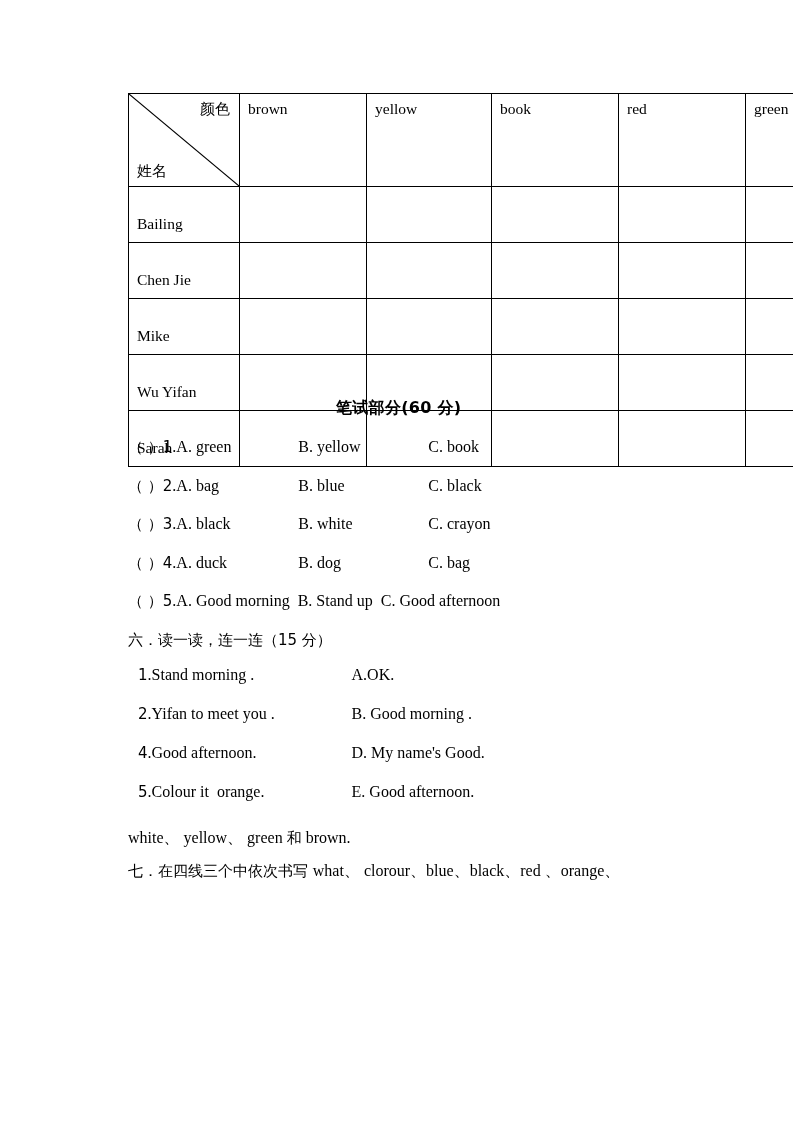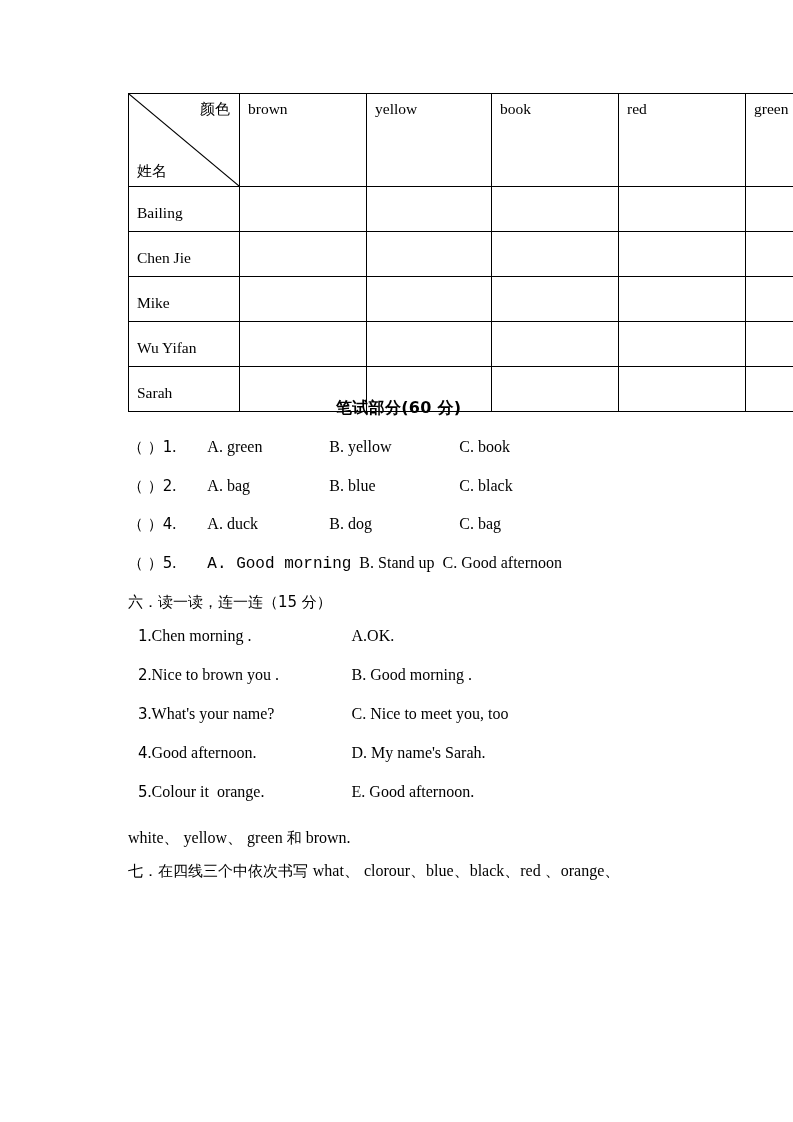--- a/index.html
+++ b/index.html
@@ -50,21 +50,21 @@
     padding: 0;
     overflow: hidden;
   }
   table.survey tr.hdr td {
     height: 82px;
     vertical-align: top;
   }
   table.survey tr.body-row td {
     height: 31px;
     vertical-align: middle;
-    padding-top: 10px;
+    padding-top: 21px;
     padding-bottom: 3px;
   }
   .corner-diagonal {
     position: absolute;
     left: 0; top: 0;
     width: 100%;
     height: 100%;
     pointer-events: none;
   }
   .corner-color {
@@ -119,24 +119,24 @@
     white-space: pre;
   }
   .mc-item .paren {
     font-family: "DejaVu Sans", sans-serif;
     font-size: 15px;
   }
   .mc-item .num {
     font-family: "DejaVu Sans", sans-serif;
     font-size: 15px;
   }
-  .opt-a { display: inline-block; min-width: 122px; margin-left: 31px; }
+  .opt-a { display: inline-block; min-width: 122px; }
   .opt-b { display: inline-block; min-width: 130px; }
   .opt-c { display: inline-block; }
-  .mc-item.wide .opt-a { min-width: 0; font-family: Liberation Mono, monospace; }
+  .mc-item.wide .opt-a { min-width: 0; }
   .mc-item.wide .opt-b { min-width: 0; }
 
   .sec6-heading {
     margin: 20px 0 16px 0;
   }
   .match-item {
     font-family: "Liberation Serif", "DejaVu Serif", serif;
     font-size: 16px;
     margin: 0 0 21px 0;
     padding-left: 10px;
@@ -236,34 +236,34 @@
 
   <div class="section-heading">笔试部分(60 分)</div>
 
   <div class="content">
 
 
     <p class="mc-item"><span class="paren">（ ）</span><span class="num">1</span><span>.</span><span class="opt-a">A. green</span><span class="opt-b">B. yellow</span><span class="opt-c">C. book</span></p>
 
     <p class="mc-item"><span class="paren">（ ）</span><span class="num">2</span><span>.</span><span class="opt-a">A. bag</span><span class="opt-b">B. blue</span><span class="opt-c">C. black</span></p>
 
+    <p class="mc-item"><span class="paren">（ ）</span><span class="num">3</span><span>.</span><span class="opt-a">A. black</span><span class="opt-b">B. white</span><span class="opt-c">C. crayon</span></p>
 
     <p class="mc-item"><span class="paren">（ ）</span><span class="num">4</span><span>.</span><span class="opt-a">A. duck</span><span class="opt-b">B. dog</span><span class="opt-c">C. bag</span></p>
 
     <p class="mc-item wide"><span class="paren">（ ）</span><span class="num">5</span><span>.</span><span class="opt-a">A. Good morning</span><span>  </span><span class="opt-b">B. Stand up</span><span>  </span><span class="opt-c">C. Good afternoon</span></p>
 
     <p class="cn-line sec6-heading">六．读一读，连一连（15 分）</p>
 
-    <p class="match-item"><span class="num">1</span><span>.</span><span class="match-left">Chen morning .</span><span class="match-right">A.OK.</span></p>
-
-    <p class="match-item"><span class="num">2</span><span>.</span><span class="match-left">Nice to brown you .</span><span class="match-right">B. Good morning .</span></p>
-
-    <p class="match-item"><span class="num">3</span><span>.</span><span class="match-left">What's your name?</span><span class="match-right">C. Nice to meet you, too</span></p>
-
-    <p class="match-item"><span class="num">4</span><span>.</span><span class="match-left">Good afternoon.</span><span class="match-right">D. My name's Sarah.</span></p>
+    <p class="match-item"><span class="num">1</span><span>.</span><span class="match-left">Stand morning .</span><span class="match-right">A.OK.</span></p>
+
+    <p class="match-item"><span class="num">2</span><span>.</span><span class="match-left">Yifan to meet you .</span><span class="match-right">B. Good morning .</span></p>
+
+
+    <p class="match-item"><span class="num">4</span><span>.</span><span class="match-left">Good afternoon.</span><span class="match-right">D. My name's Good.</span></p>
 
     <p class="match-item"><span class="num">5</span><span>.</span><span class="match-left">Colour it  orange.</span><span class="match-right">E. Good afternoon.</span></p>
 
     <div class="sec7">
       <p class="sec7-line"><span class="en">white、 yellow、 green </span><span>和</span><span class="en"> brown.</span></p>
       <p class="sec7-line"><span>七．在四线三个中依次书写 </span><span class="en">what、 clorour、blue、black、red 、orange、</span></p>
     </div>
 
   </div>
 </div>

